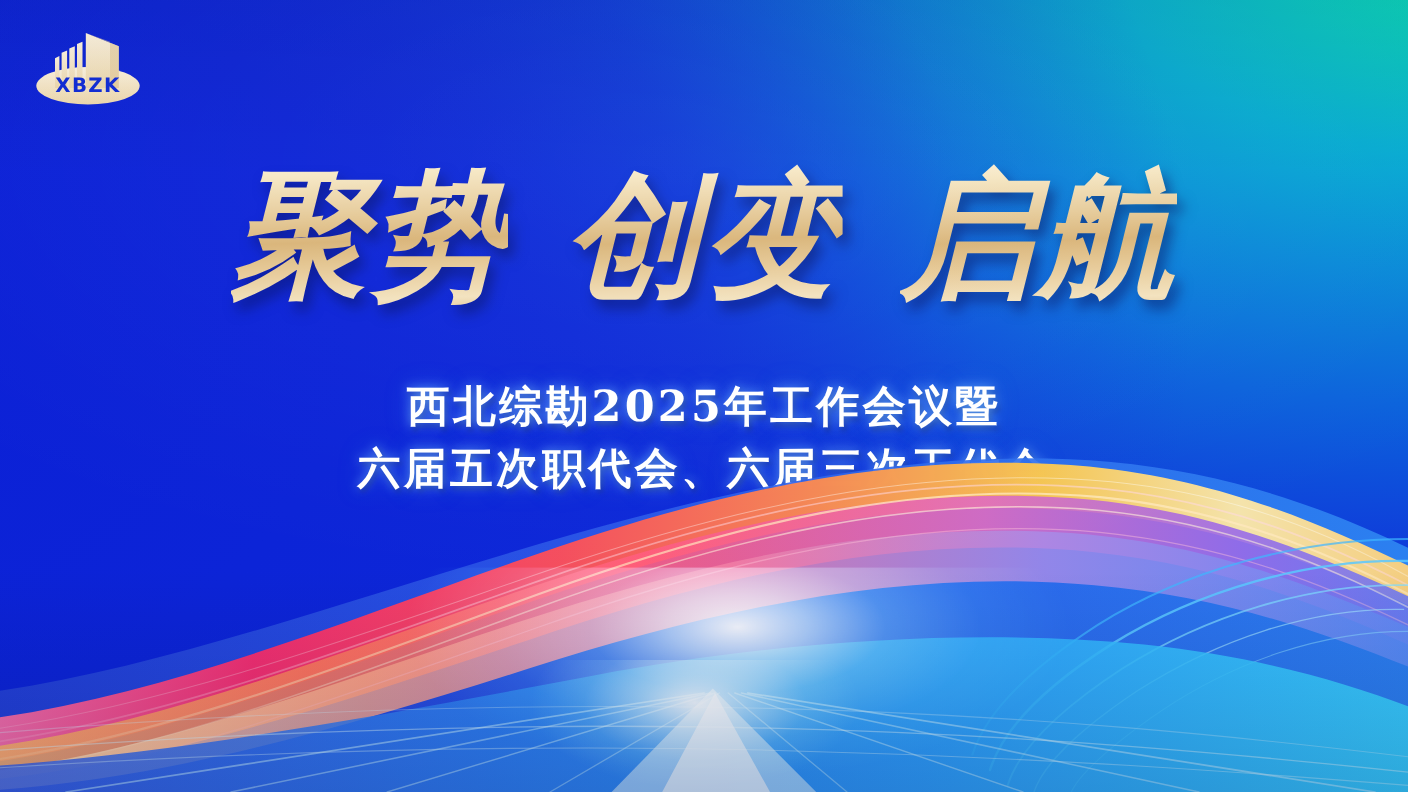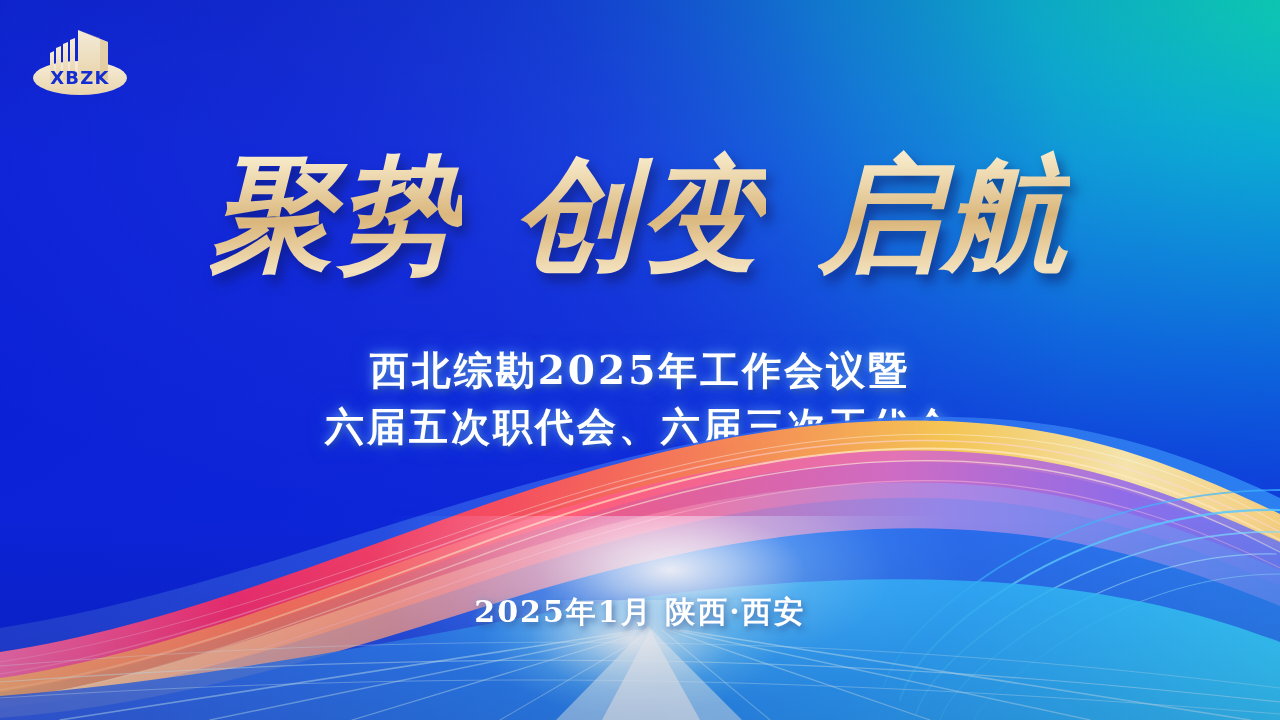--- a/index.html
+++ b/index.html
@@ -278,15 +278,14 @@
 
       <path d="M648,236 L556,330 L742,330 Z" fill="#E8FAFF" opacity="0.55"></path>
       <path d="M650,240 L602,330 L700,330 Z" fill="#FFFFFF" opacity="0.6"></path>
     </svg>
     <div class="burst"></div>
     <div class="burst2"></div>
   </div>
 
   <div class="bg-vignette"></div>
 
-  <div class="footer-date">2025年1月  陕西·西安</div>
 
 </div>
 
 </body></html>

